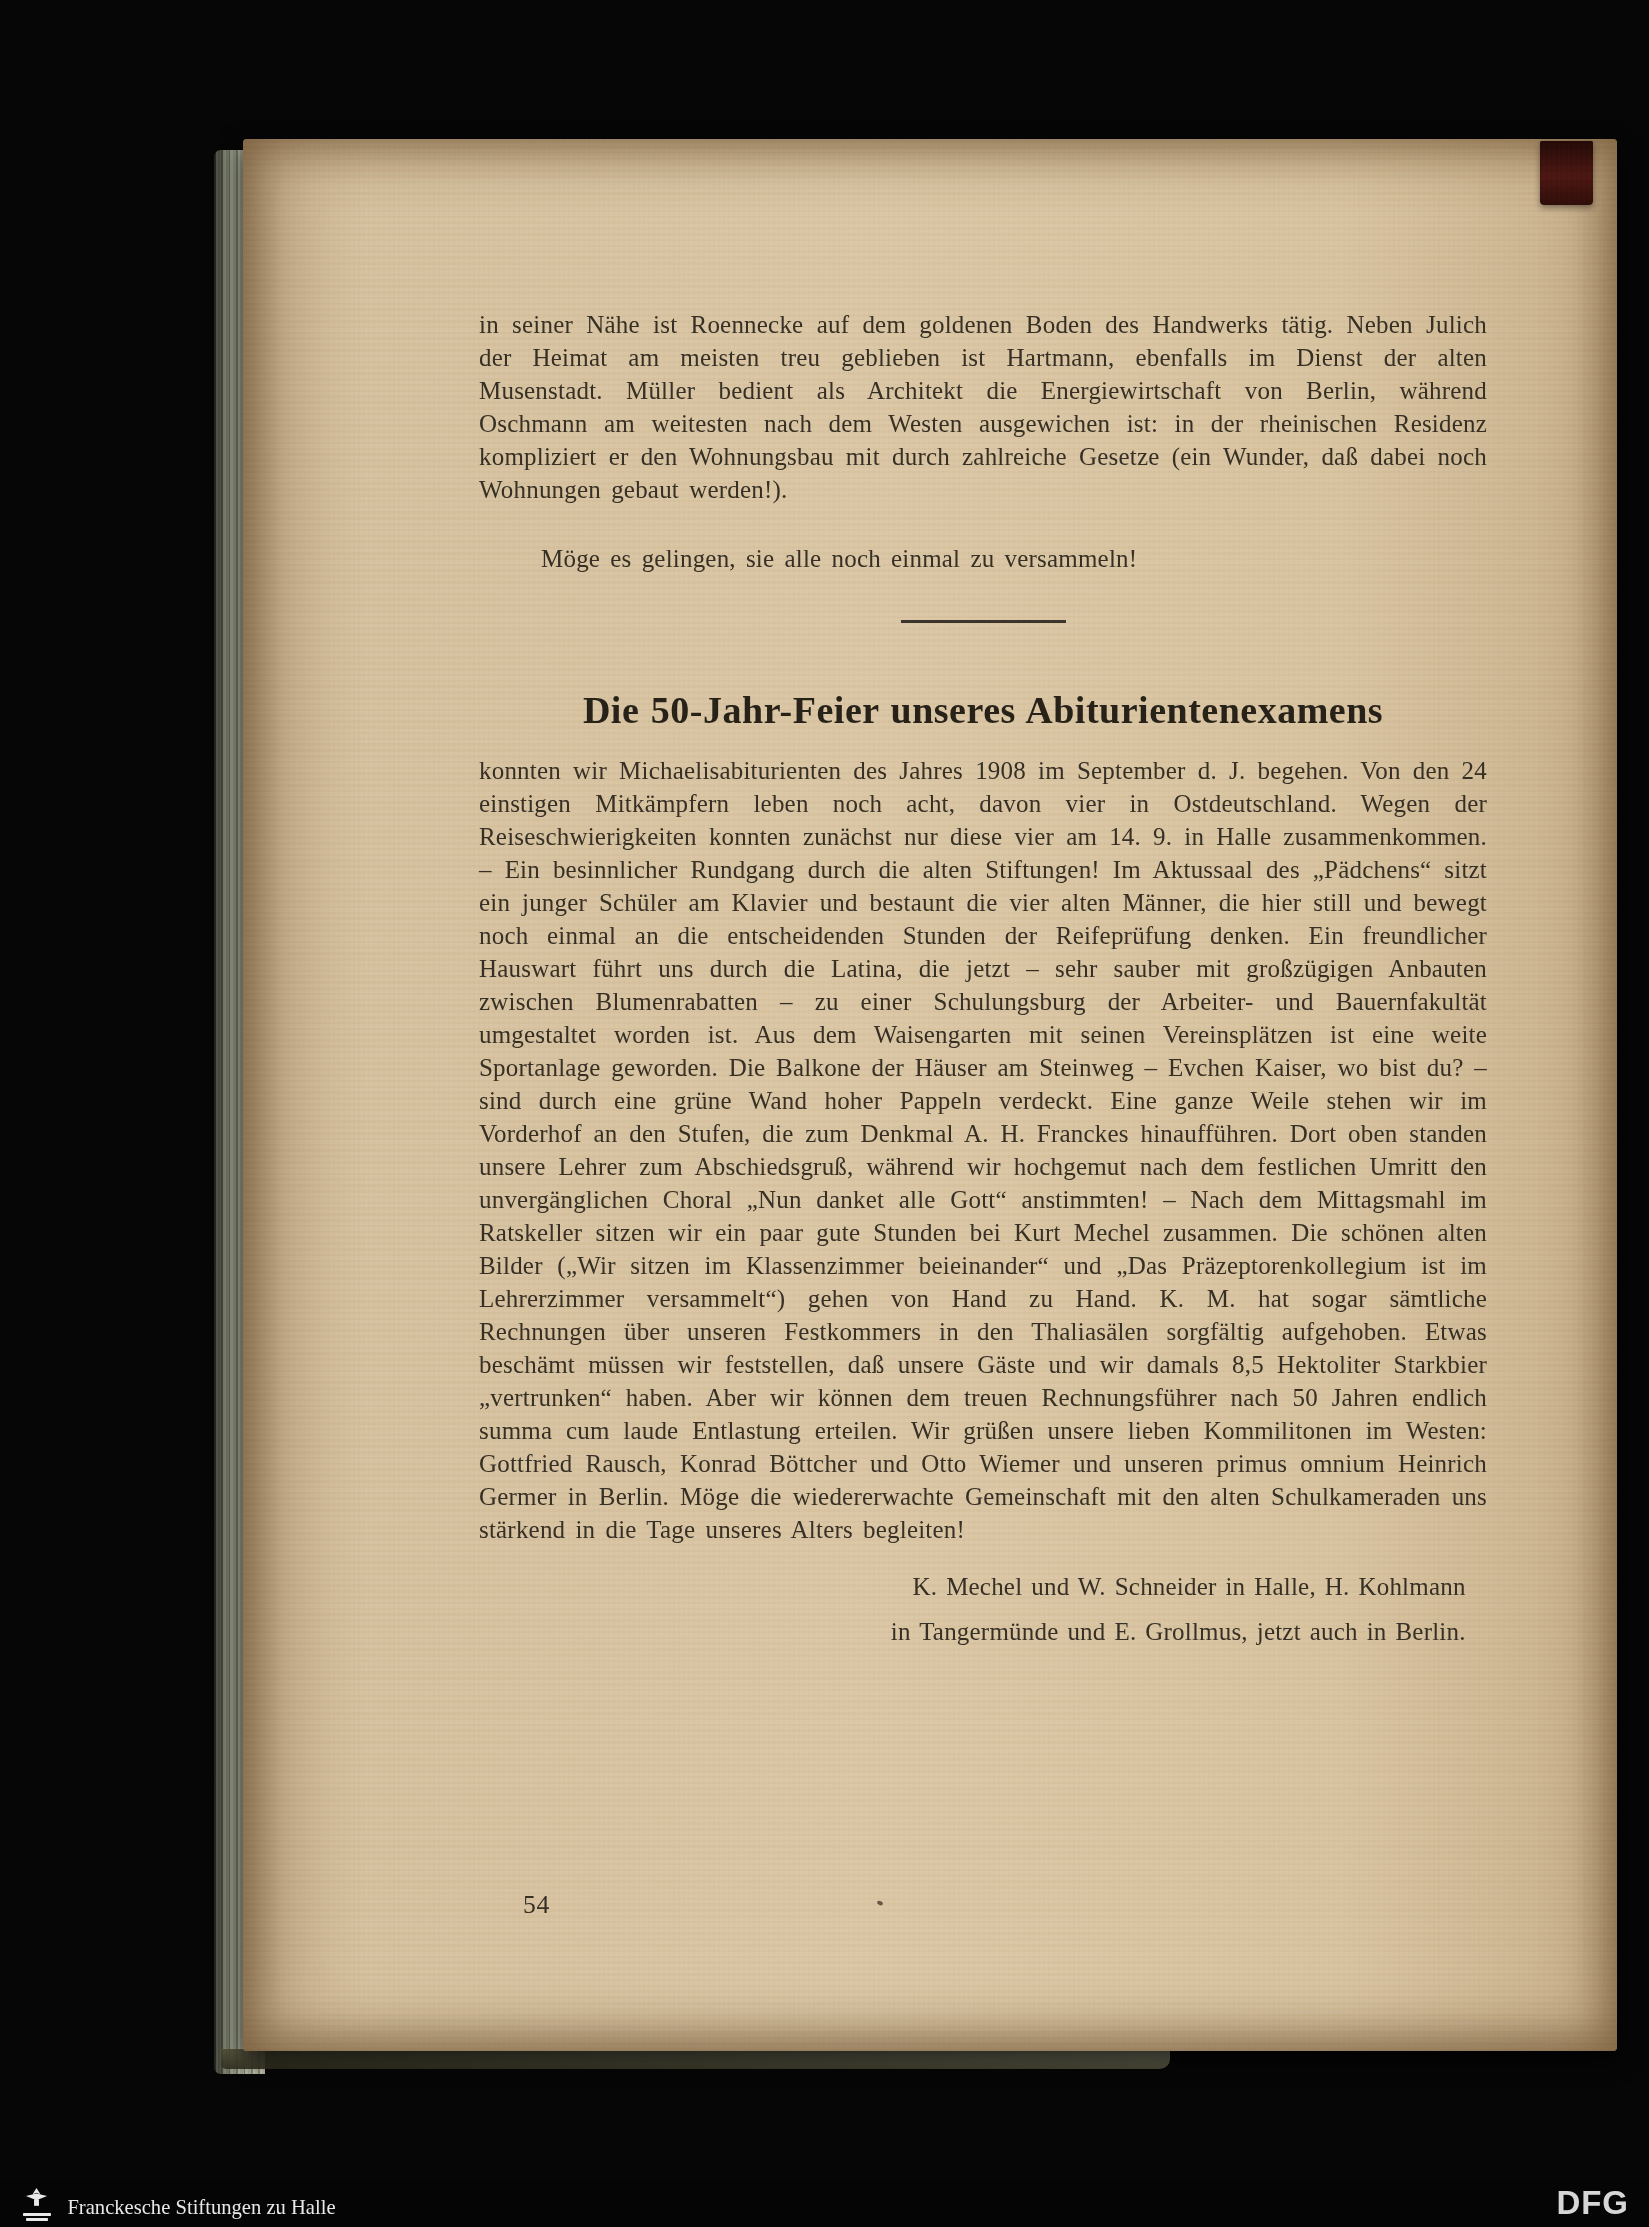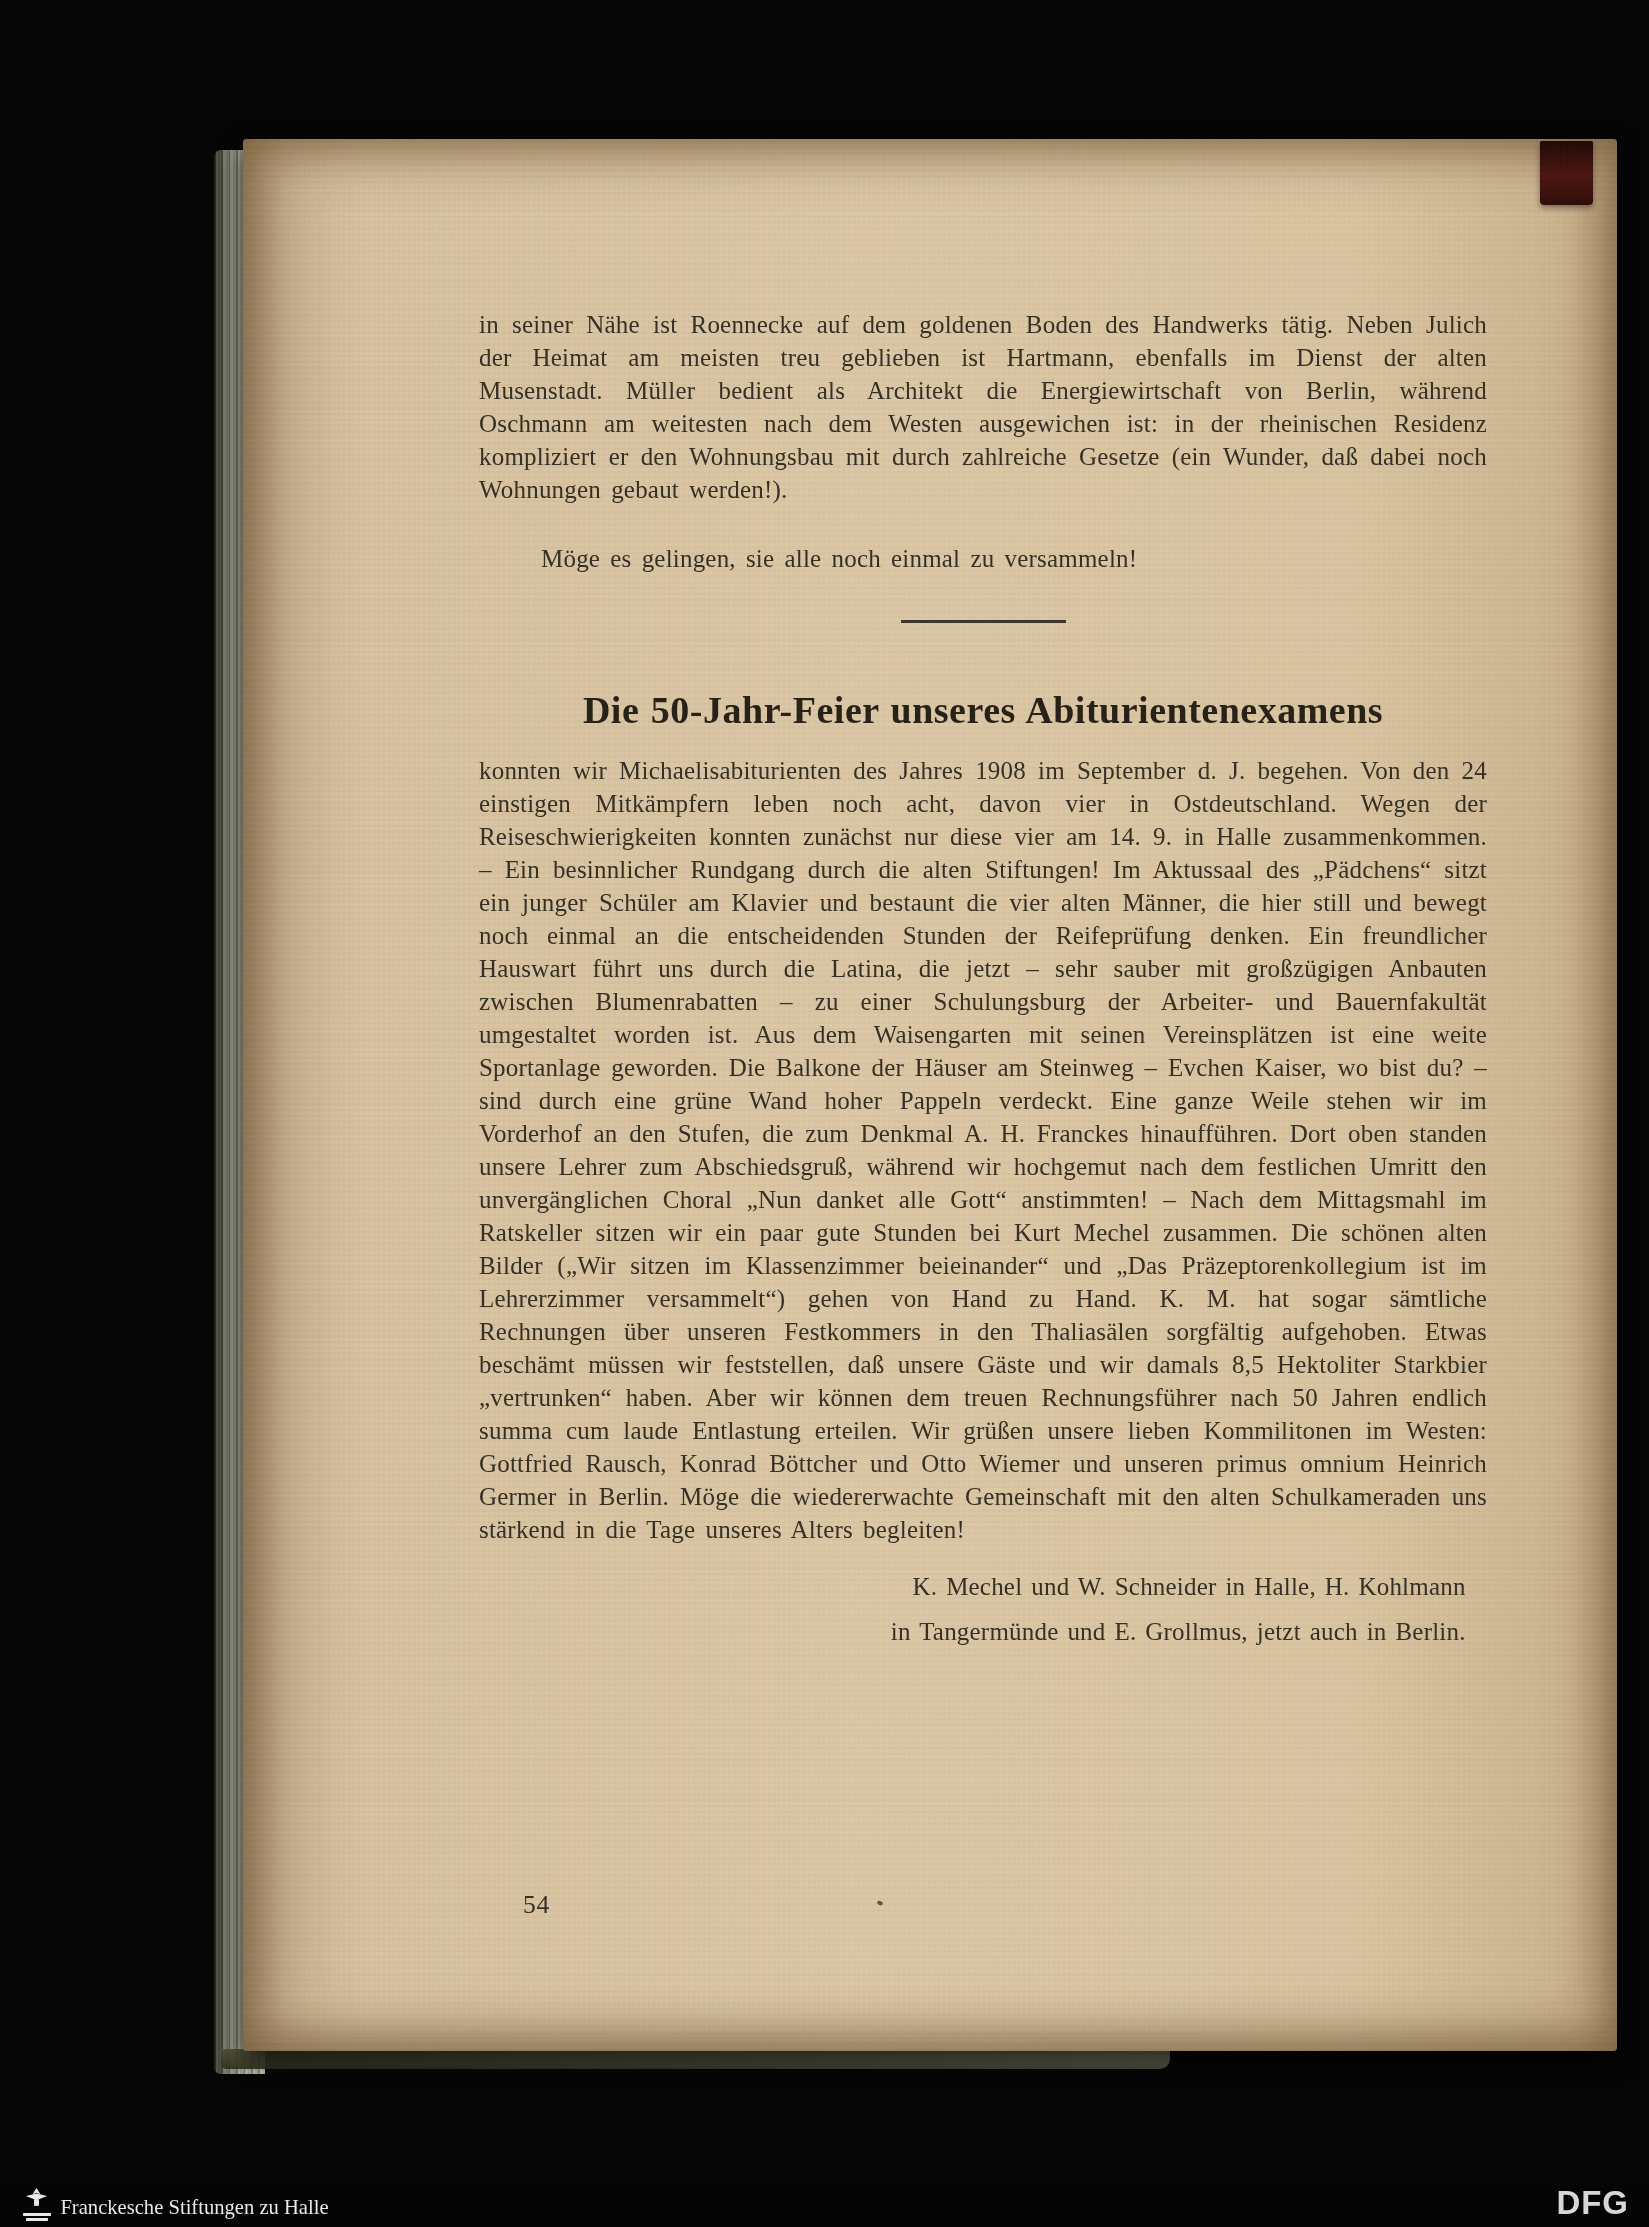--- a/index.html
+++ b/index.html
@@ -167,21 +167,21 @@
     display: flex;
     align-items: center;
     justify-content: space-between;
     padding: 0 21.4px;
     box-sizing: border-box;
     background: #050505;
   }
   .footer-left {
     display: flex;
     align-items: flex-end;
-    gap: 8px;
+    gap: 15px;
   }
   .logo {
     display: inline-flex;
     flex-direction: column;
     align-items: center;
     gap: 2.5px;
   }
   .logo .bar {
     width: 28px;
     height: 2.5px;

